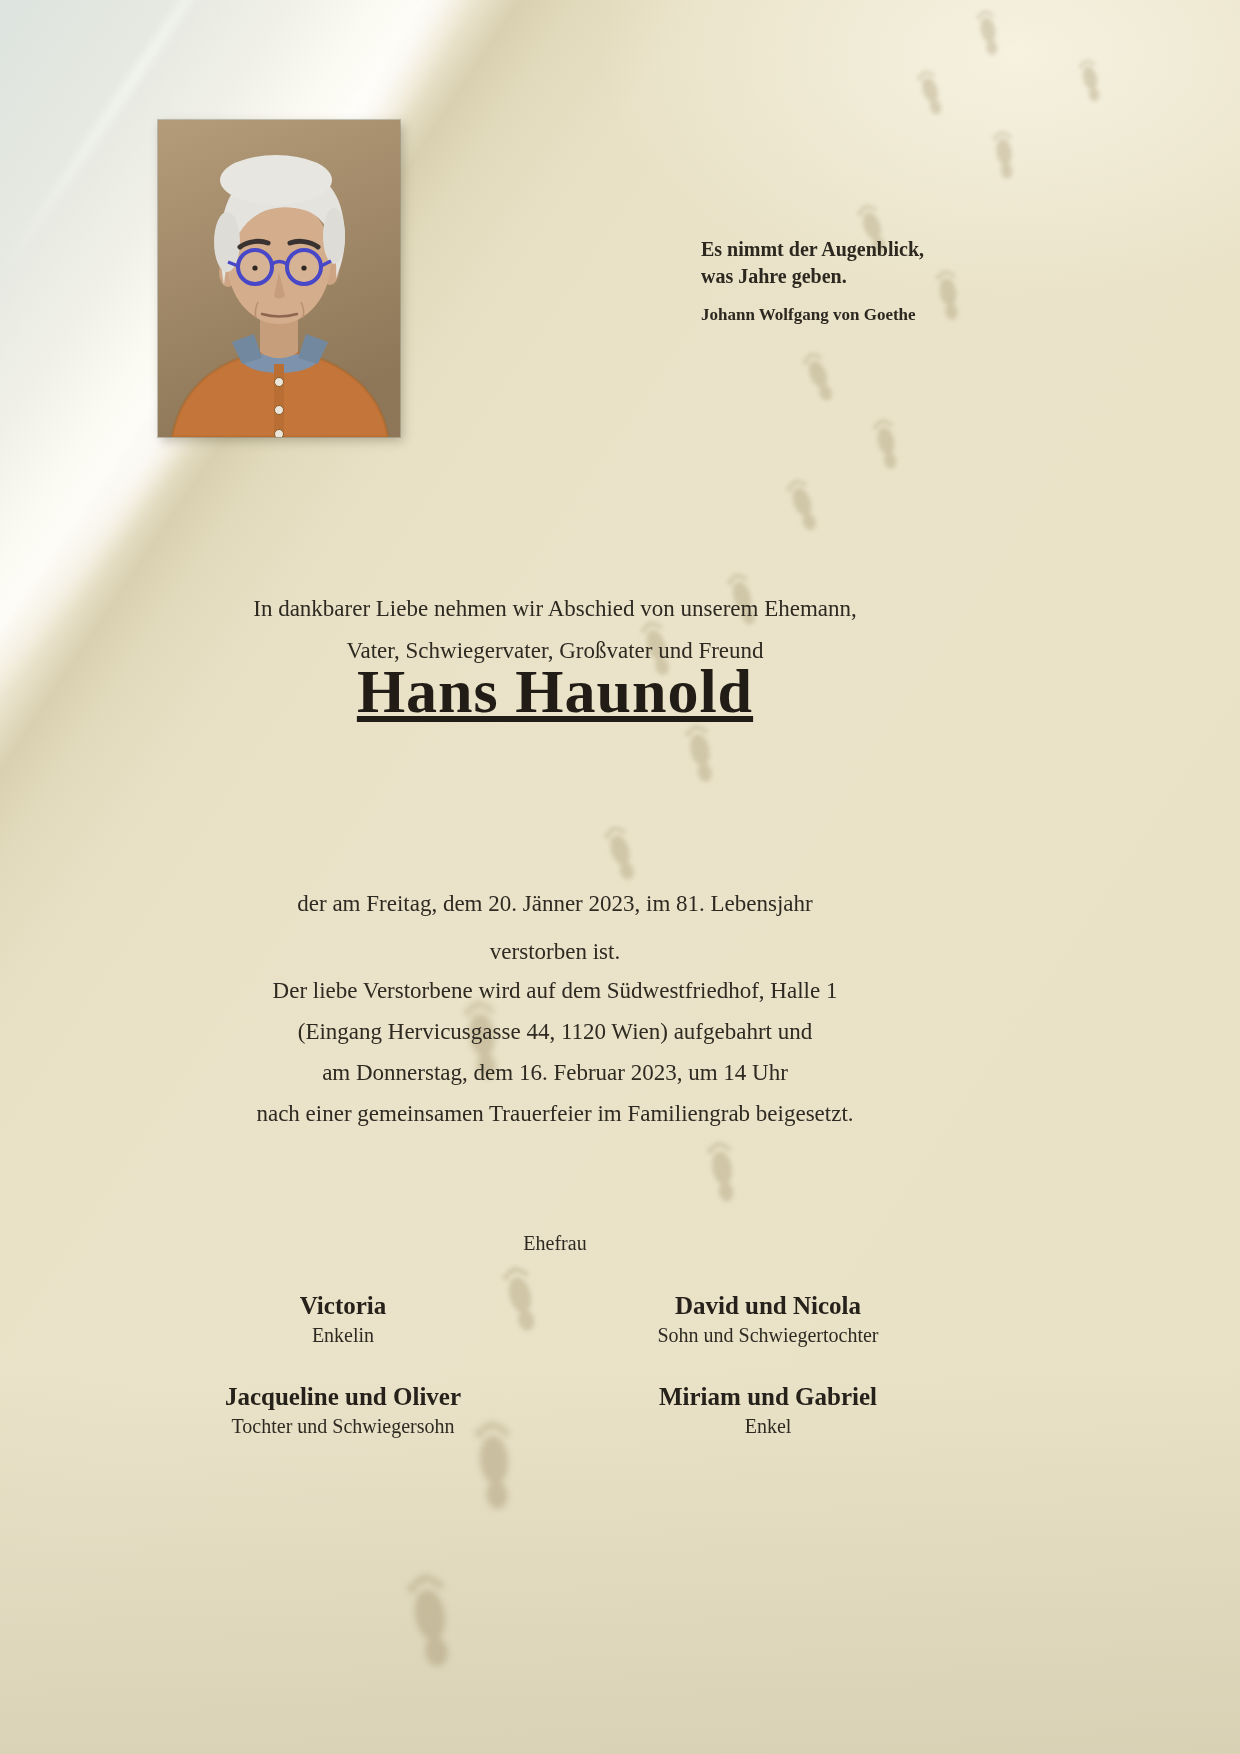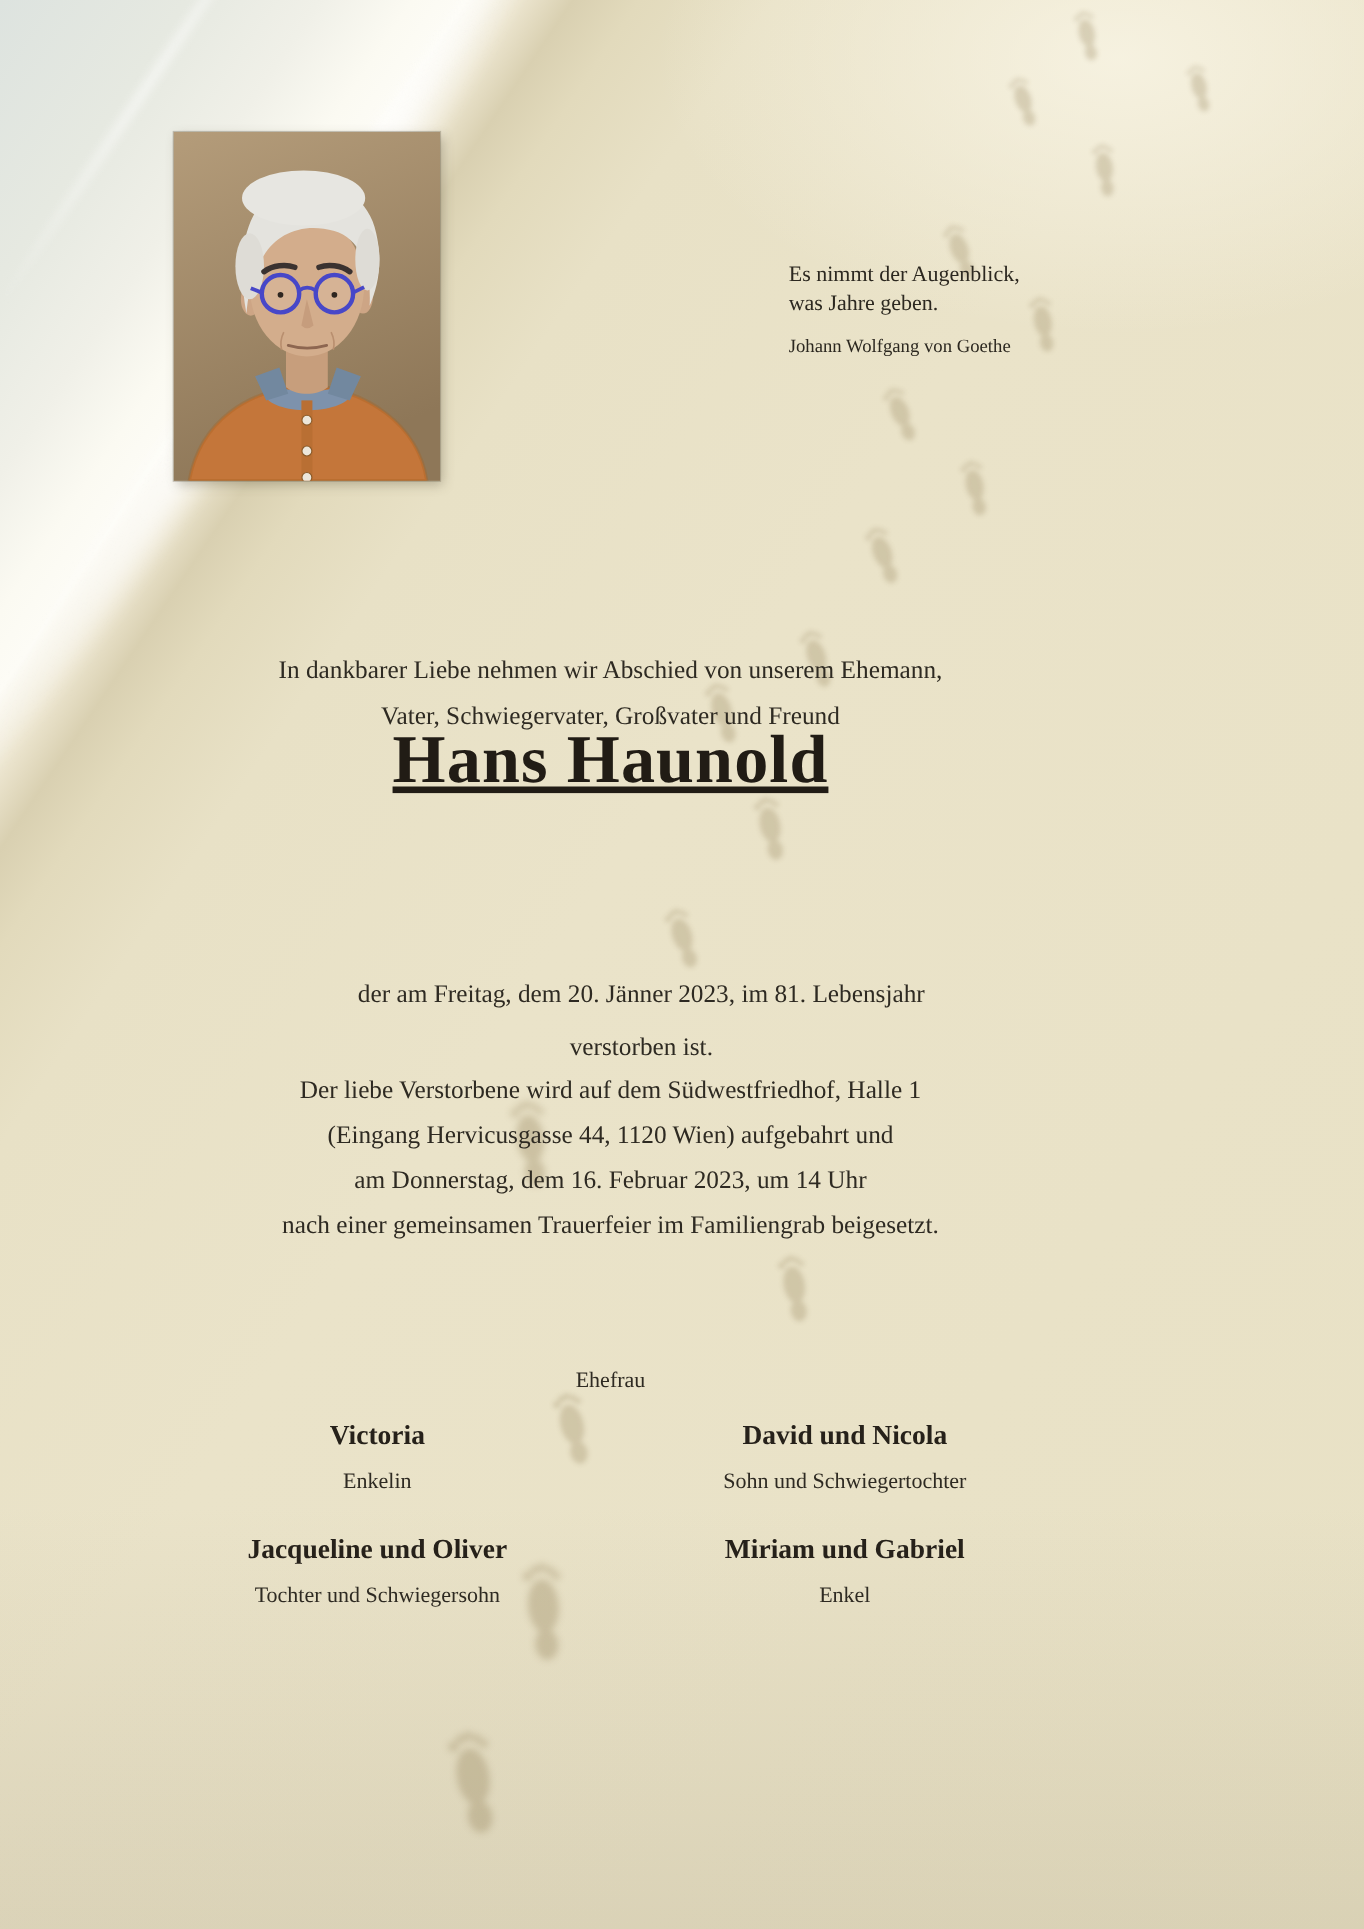--- a/index.html
+++ b/index.html
@@ -30,33 +30,33 @@
     filter:blur(3px);}
   .footprints{position:absolute;left:0;top:0;pointer-events:none;}
 
   .photo-frame{
     position:absolute;left:158px;top:120px;width:242px;height:317px;
     box-shadow:0 0 0 1px rgba(110,100,80,0.35), 3px 4px 10px rgba(90,80,60,0.35);
     background:#a28a68;
   }
   .photo-frame svg{display:block;}
 
-  .quote{position:absolute;left:717px;top:236px;font-size:20px;line-height:27px;color:#2c2820;}
+  .quote{position:absolute;left:701px;top:236px;font-size:20px;line-height:27px;color:#2c2820;font-weight:bold;}
   .quote .attrib{margin-top:11px;font-size:17px;}
 
   .content{position:absolute;left:0;top:0;width:1110px;text-align:center;}
   .intro{position:absolute;top:588px;width:100%;font-size:23px;line-height:42px;}
   .deceased-name{position:absolute;top:656px;width:100%;font-size:62px;font-weight:bold;
     letter-spacing:1px;color:#211c15;text-decoration:underline;}
-  .death-note{position:absolute;top:880px;width:100%;font-size:23px;line-height:48px;padding-left:28px;}
+  .death-note{position:absolute;top:880px;width:100%;font-size:23px;line-height:48px;}
   .funeral{position:absolute;top:970px;width:100%;font-size:23px;line-height:41px;}
 
   .spouse{position:absolute;top:1228px;width:100%;}
   .m-names{font-size:25px;font-weight:bold;color:#26211a;}
-  .m-rel{font-size:20px;margin-top:16px;}
+  .m-rel{font-size:20px;margin-top:4px;}
   .col{position:absolute;width:420px;text-align:center;}
   .col-left{left:133px;top:1292px;}
   .col-right{left:558px;top:1292px;}
   .m-entry{margin-bottom:28px;}
   .m-entry + .m-entry{margin-top:36px;}
 
   .footer{position:absolute;left:0;top:1686px;width:1240px;text-align:center;
     font-family:"Liberation Sans", sans-serif;font-size:16.5px;color:#433f37;letter-spacing:.3px;}
 </style>
 </head>

